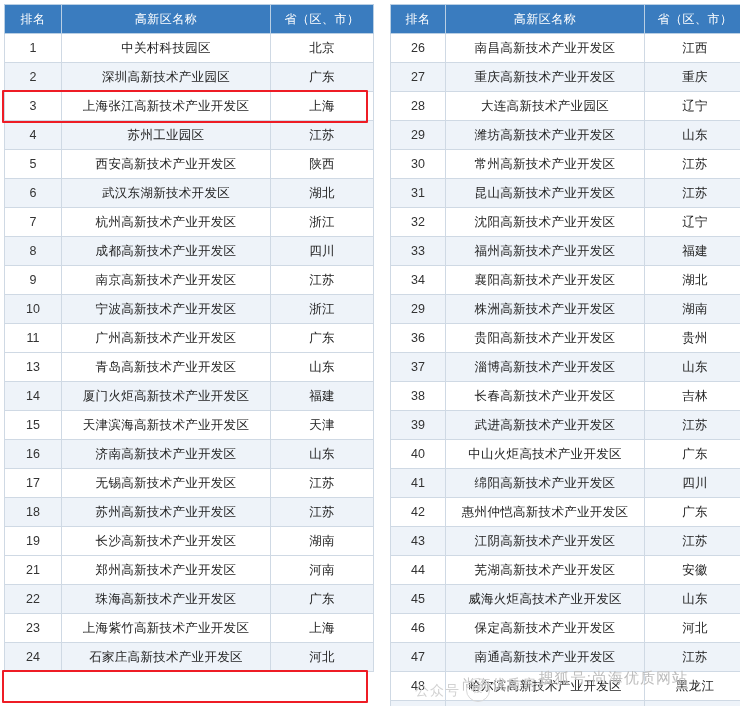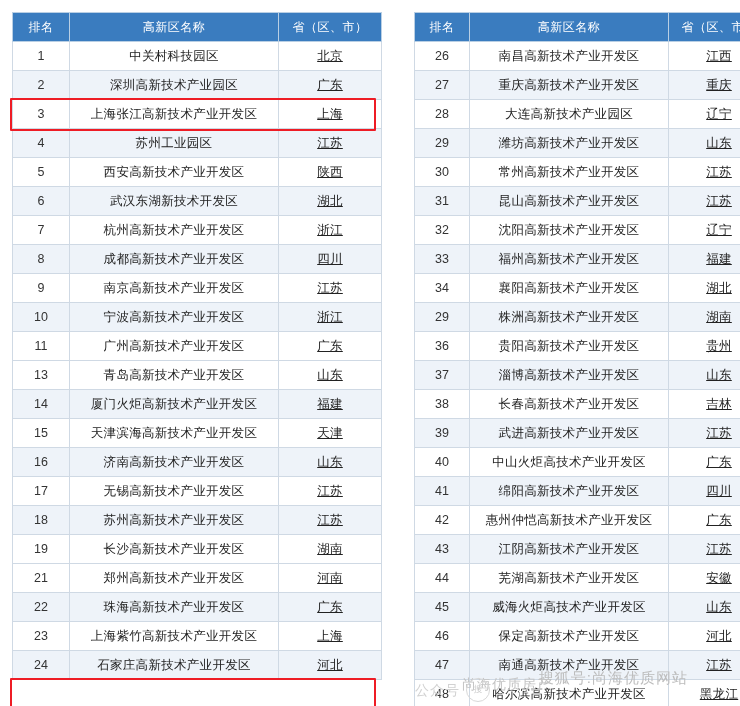--- a/index.html
+++ b/index.html
@@ -12,22 +12,22 @@
     height: 706px;
     font-family: "Liberation Sans", sans-serif;
     position: relative;
     overflow: hidden;
   }
   .page {
     position: relative;
     width: 740px;
     height: 706px;
     display: flex;
-    gap: 20px;
-    padding: 12px;
+    gap: 4px;
+    padding: 4px;
     box-sizing: border-box;
   }
   .table-wrap {
     position: relative;
   }
   .table-wrap.left { width: 362px; }
   .table-wrap.right { width: 348px; margin-left: 20px; }
 
   table {
     border-collapse: collapse;
@@ -65,21 +65,20 @@
     background: #eef3f9;
   }
   td.rank {
     color: #333333;
   }
   td.name {
     letter-spacing: 0.3px;
   }
   td.prov {
     letter-spacing: 0.3px;
-    text-decoration: underline;
   }
 
   
   .highlight-box {
     position: absolute;
     border: 2.5px solid #ee1c25;
     box-sizing: border-box;
     pointer-events: none;
     border-radius: 1px;
   }

